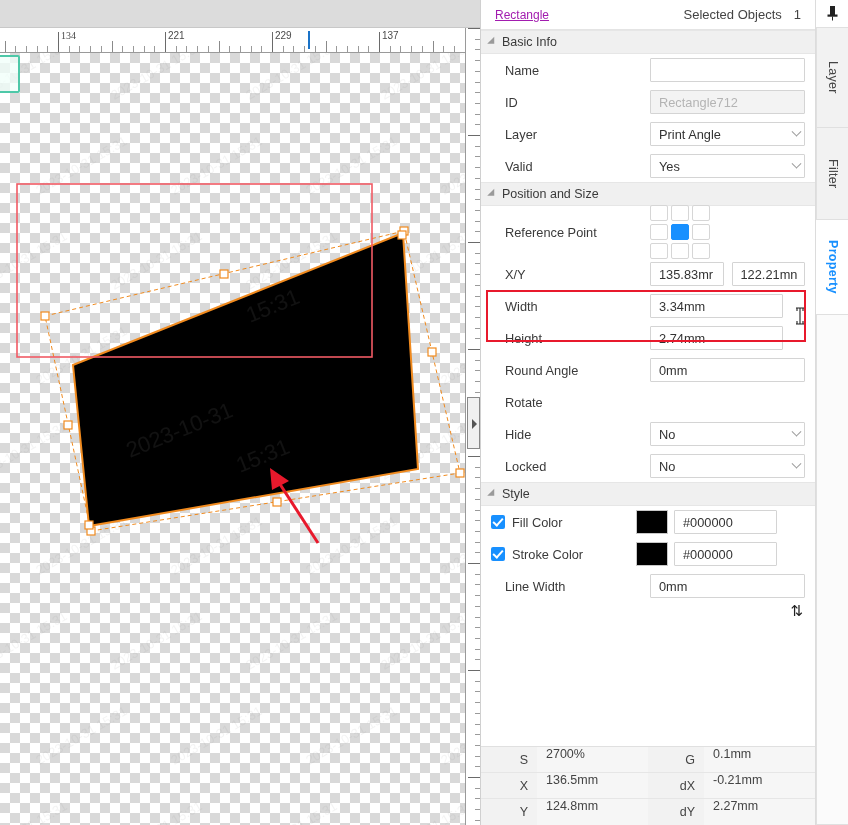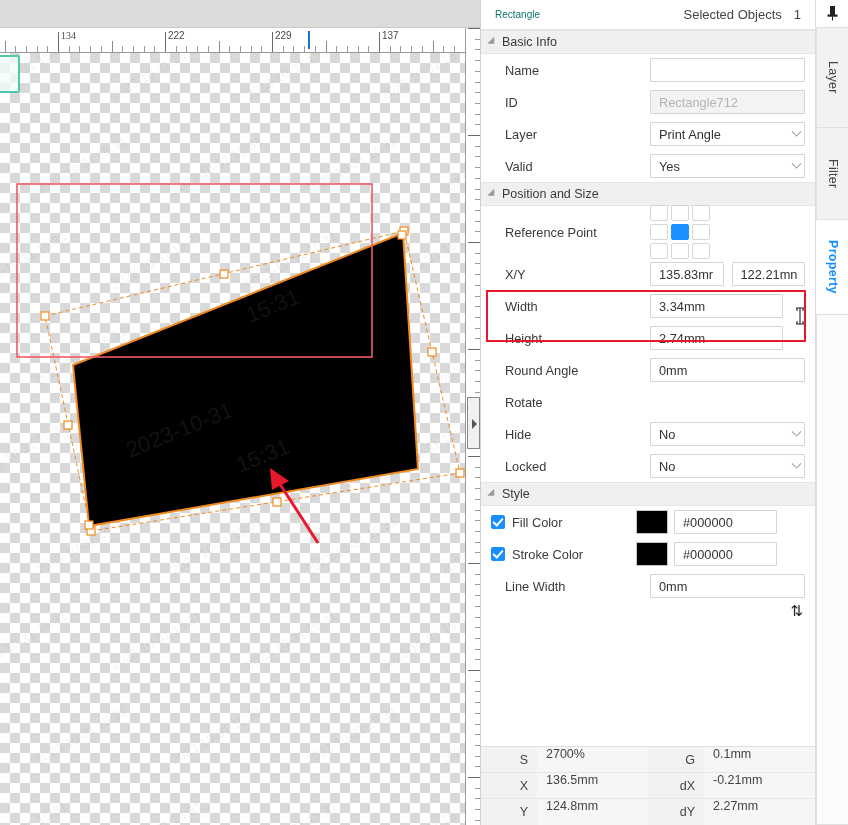--- a/index.html
+++ b/index.html
@@ -71,21 +71,21 @@
   
   #panel {
     position: absolute; left: 480px; top: 0; width: 335px; height: 825px;
     background: #fff; border-left: 1px solid #d0d0d0;
     display: flex; flex-direction: column;
   }
   #panel-head {
     height: 30px; flex: 0 0 30px; display: flex; align-items: center;
     padding: 0 14px; border-bottom: 1px solid #e4e4e4; background: #fff;
   }
-  #panel-title { font-size: 10px; color: #0f766e; }
+  #panel-title { font-size: 12px; color: #a21caf; text-decoration: underline; }
   #panel-sel { margin-left: auto; display: flex; gap: 12px; align-items: center; color: #444; font-size: 13px; }
 
   #panel-body { flex: 1 1 auto; overflow: hidden; position: relative; }
 
   .section-head {
     height: 24px; display: flex; align-items: center; gap: 7px;
     background: #f0f0f0; padding-left: 9px; color: #3a3a3a; font-size: 12.5px;
     border-top: 1px solid #e6e6e6; border-bottom: 1px solid #e6e6e6;
   }
   .tri {
@@ -206,21 +206,21 @@
         <div class="hr-major" style="left: 165px;"></div>
         <div class="hr-minor" style="left: 175.7px;"></div>
         <div class="hr-minor" style="left: 186.4px;"></div>
         <div class="hr-minor" style="left: 197.1px;"></div>
         <div class="hr-minor" style="left: 207.8px;"></div>
         <div class="hr-mid" style="left: 218.5px;"></div>
         <div class="hr-minor" style="left: 229.2px;"></div>
         <div class="hr-minor" style="left: 239.9px;"></div>
         <div class="hr-minor" style="left: 250.6px;"></div>
         <div class="hr-minor" style="left: 261.3px;"></div>
-        <div class="hr-label" style="left: 168px;">222</div>
+        <div class="hr-label" style="left: 168px;">221</div>
         <div class="hr-major" style="left: 272px;"></div>
         <div class="hr-minor" style="left: 282.7px;"></div>
         <div class="hr-minor" style="left: 293.4px;"></div>
         <div class="hr-minor" style="left: 304.1px;"></div>
         <div class="hr-minor" style="left: 314.8px;"></div>
         <div class="hr-mid" style="left: 325.5px;"></div>
         <div class="hr-minor" style="left: 336.2px;"></div>
         <div class="hr-minor" style="left: 346.9px;"></div>
         <div class="hr-minor" style="left: 357.6px;"></div>
         <div class="hr-minor" style="left: 368.3px;"></div>

